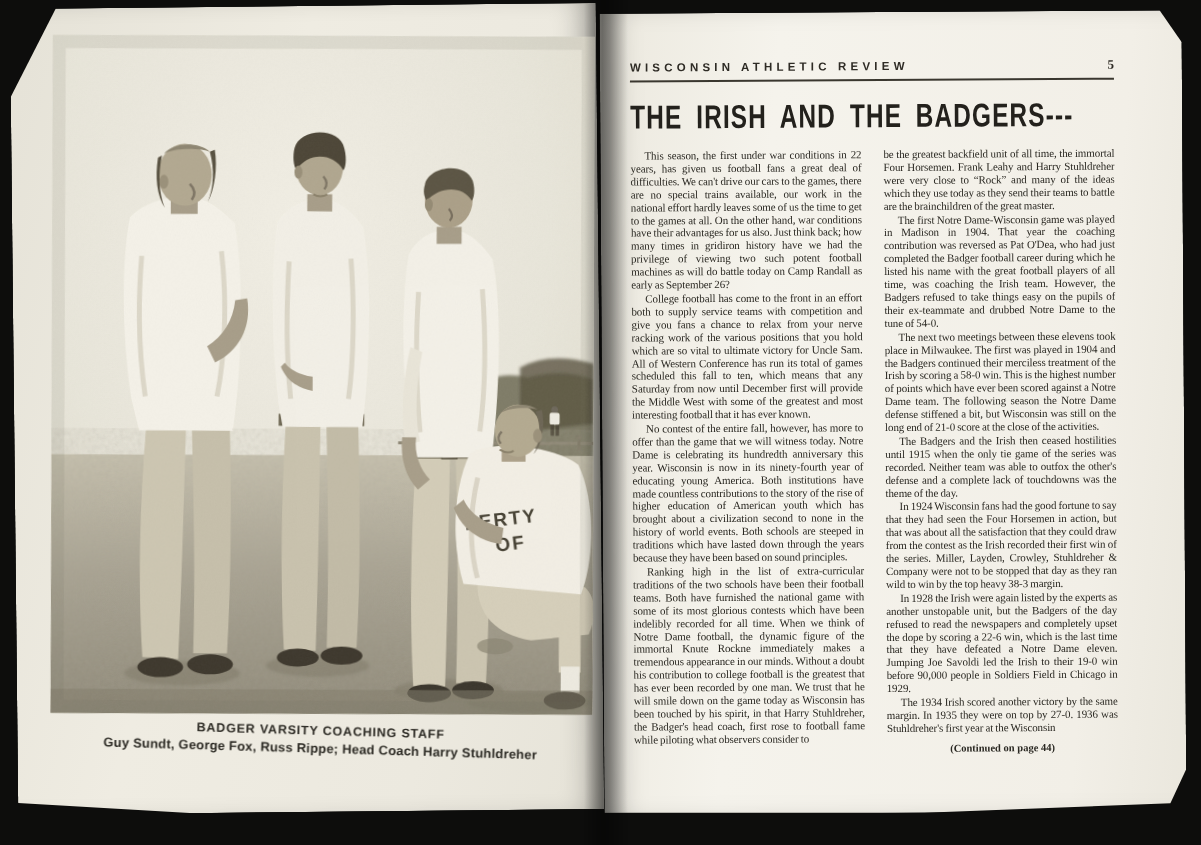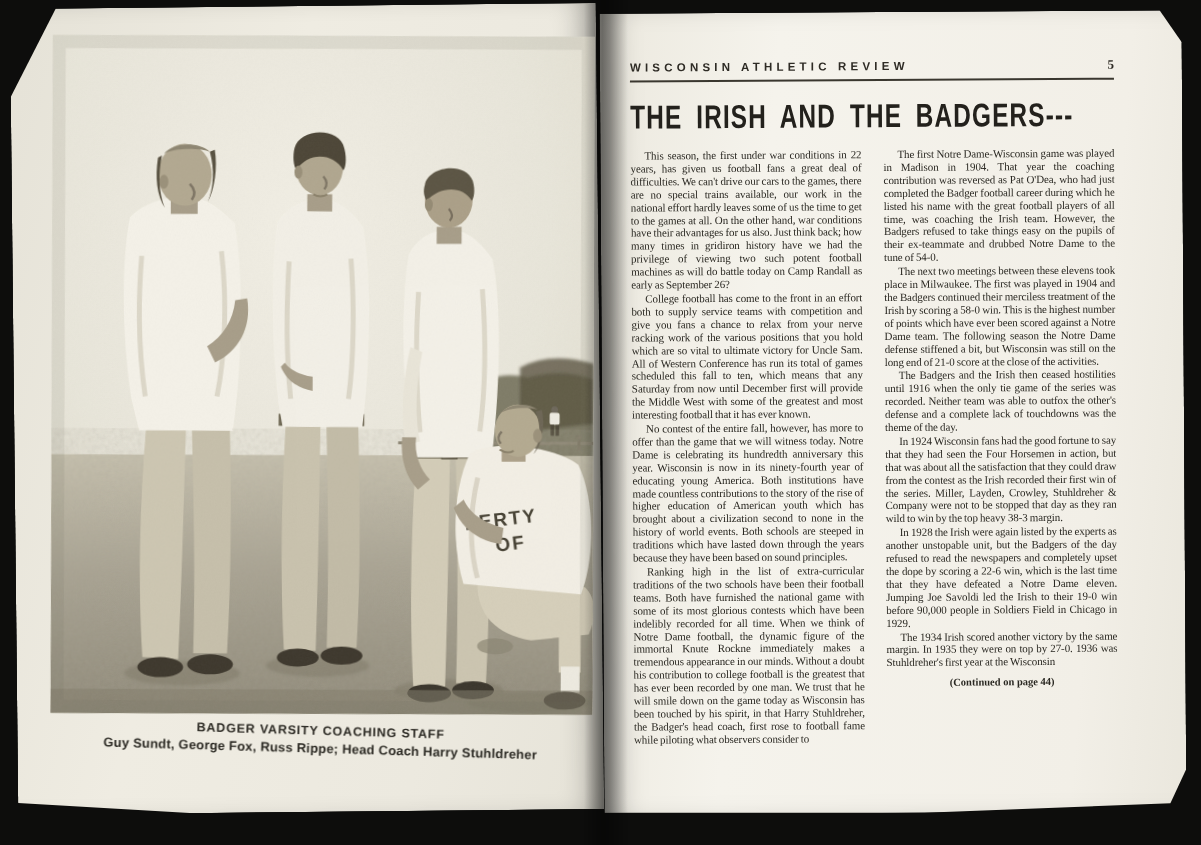--- a/index.html
+++ b/index.html
@@ -236,23 +236,24 @@
       <h1 class="article-title">THE IRISH AND THE BADGERS---</h1>
 
       <div class="cols">
         <div class="col">
           <p>This season, the first under war conditions in 22 years, has given us football fans a great deal of difficulties.  We can't drive our cars to the games, there are no special trains available, our work in the national effort hardly leaves some of us the time to get to the games at all. On the other hand, war conditions have their advantages for us also. Just think back; how many times in gridiron history have we had the privilege of viewing two such potent football machines as will do battle today on Camp Randall as early as September 26?</p>
           <p>College football has come to the front in an effort both to supply service teams with competition and give you fans a chance to relax from your nerve racking work of the various positions that you hold which are so vital to ultimate victory for Uncle Sam.  All of Western Conference has run its total of games scheduled this fall to ten, which means that any Saturday from now until December first will provide the Middle West with some of the greatest and most interesting football that it has ever known.</p>
           <p>No contest of the entire fall, however, has more to offer than the game that we will witness today. Notre Dame is celebrating its hundredth anniversary this year.  Wisconsin is now in its ninety-fourth year of educating young America. Both institutions have made countless contributions to the story of the rise of higher education of American youth which has brought about a civilization second to none in the history of world events. Both schools are steeped in traditions which have lasted down through the years because they have been based on sound principles.</p>
           <p>Ranking high in the list of extra-curricular traditions of the two schools have been their football teams.  Both have furnished the national game with some of its most glorious contests which have been indelibly recorded for all time. When we think of Notre Dame football, the dynamic figure of the immortal Knute Rockne immediately makes a tremendous appearance in our minds.  Without a doubt his contribution to college football is the greatest that has ever been recorded by one man.  We trust that he will smile down on the game today as Wisconsin has been touched by his spirit, in that Harry Stuhldreher, the Badger's head coach, first rose to football fame while piloting what observers consider to</p>
         </div>
         <div class="col">
+          <p class="no-indent">be the greatest backfield unit of all time, the immortal Four Horsemen.  Frank Leahy and Harry Stuhldreher were very close to “Rock” and many of the ideas which they use today as they send their teams to battle are the brainchildren of the great master.</p>
           <p>The first Notre Dame-Wisconsin game was played in Madison in 1904.  That year the coaching contribution was reversed as Pat O'Dea, who had just completed the Badger football career during which he listed his name with the great football players of all time, was coaching the Irish team.  However, the Badgers refused to take things easy on the pupils of their ex-teammate and drubbed Notre Dame to the tune of 54-0.</p>
           <p>The next two meetings between these elevens took place in Milwaukee.  The first was played in 1904 and the Badgers continued their merciless treatment of the Irish by scoring a 58-0 win. This is the highest number of points which have ever been scored against a Notre Dame team.  The following season the Notre Dame defense stiffened a bit, but Wisconsin was still on the long end of 21-0 score at the close of the activities.</p>
-          <p>The Badgers and the Irish then ceased hostilities until 1916 when the only tie game of the series was recorded.  Neither team was able to outfox the other's defense and a complete lack of touchdowns was the theme of the day.</p>
+          <p>The Badgers and the Irish then ceased hostilities until 1915 when the only tie game of the series was recorded.  Neither team was able to outfox the other's defense and a complete lack of touchdowns was the theme of the day.</p>
           <p>In 1924 Wisconsin fans had the good fortune to say that they had seen the Four Horsemen in action, but that was about all the satisfaction that they could draw from the contest as the Irish recorded their first win of the series.  Miller, Layden, Crowley, Stuhldreher &amp; Company were not to be stopped that day as they ran wild to win by the top heavy 38-3 margin.</p>
           <p>In 1928 the Irish were again listed by the experts as another unstopable unit, but the Badgers of the day refused to read the newspapers and completely upset the dope by scoring a 22-6 win, which is the last time that they have defeated a Notre Dame eleven.  Jumping Joe Savoldi led the Irish to their 19-0 win before 90,000 people in Soldiers Field in Chicago in 1929.</p>
           <p>The 1934 Irish scored another victory by the same margin.  In 1935 they were on top by 27-0. 1936 was Stuhldreher's first year at the Wisconsin</p>
           <div class="continued">(Continued on page 44)</div>
         </div>
       </div>
 
     </div>
   </div>
 

